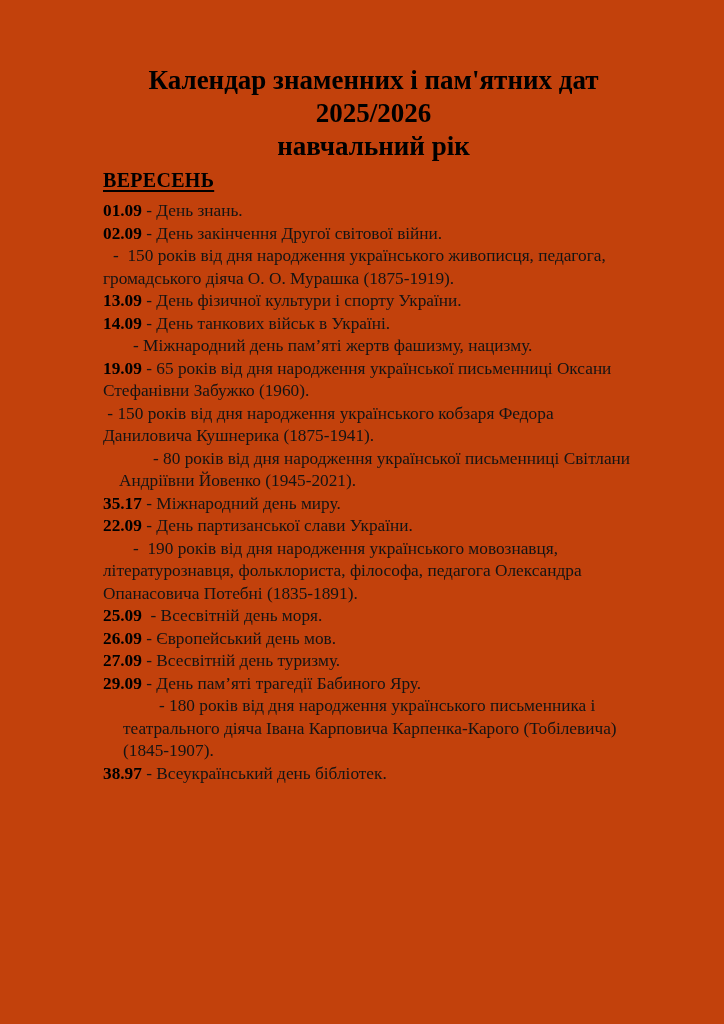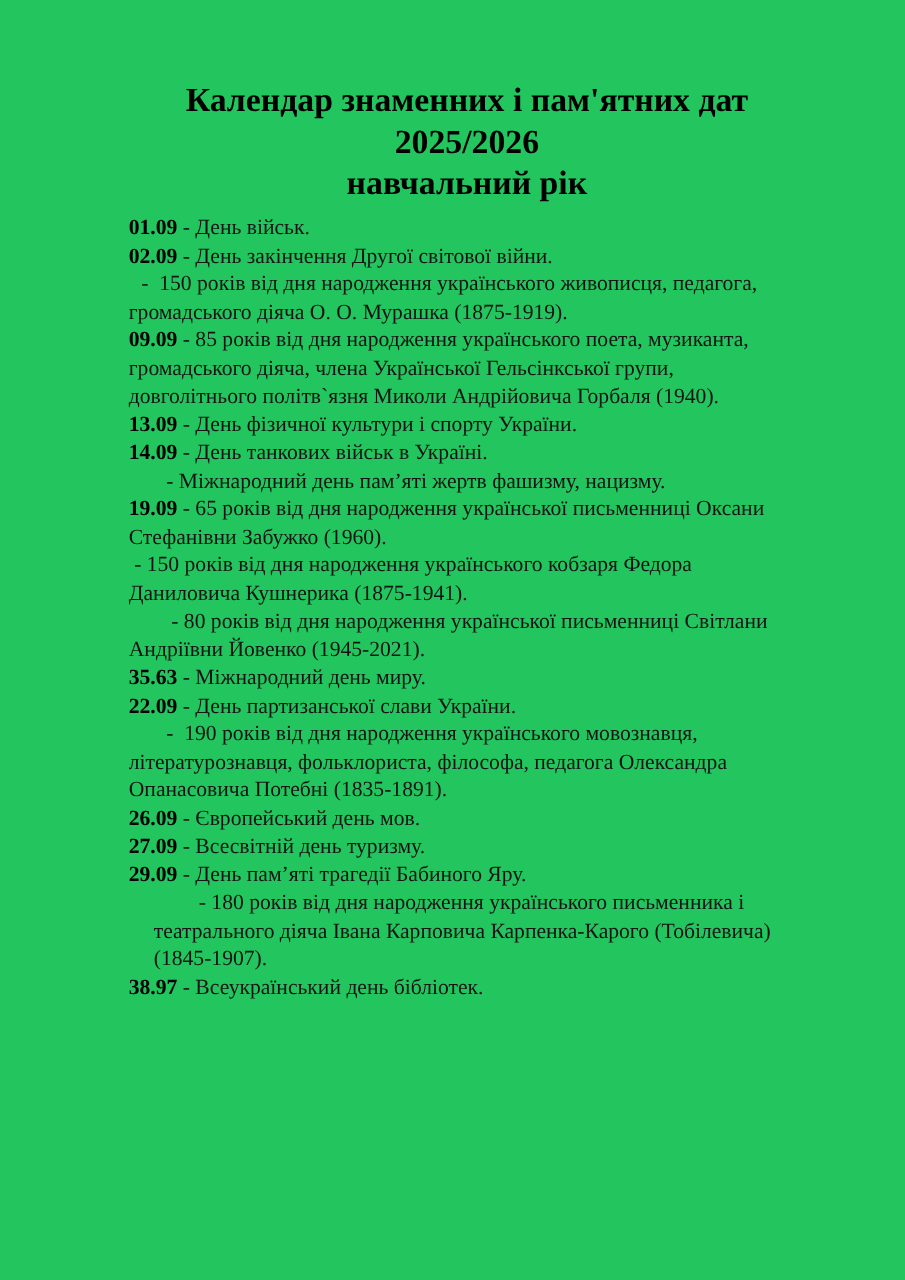--- a/index.html
+++ b/index.html
@@ -4,21 +4,21 @@
 <style>
   html, body {
     margin: 0;
     padding: 0;
     background: #ffffff;
   }
   .page {
     position: relative;
     width: 724px;
     height: 1024px;
-    background: #22c55e;
+    background: #c2410c;
     box-sizing: border-box;
     padding: 64px 80px 0 103px;
     font-family: "Liberation Serif", serif;
     color: #141414;
     overflow: hidden;
   }
   .title-block {
     text-align: center;
     font-weight: bold;
     font-size: 27px;
@@ -51,33 +51,36 @@
 </style>
 </head>
 <body>
 
 <div class="page">
   <header class="title-block">
     <div>Календар знаменних і пам'ятних дат</div>
     <div>2025/2026</div>
     <div>навчальний рік</div>
   </header>
+  <div>
+    <h2 class="month-heading">ВЕРЕСЕНЬ</h2>
+  </div>
   <main class="entries">
-      <p class="entry"><b>01.09</b> - <span>День військ.</span></p>
+      <p class="entry"><b>01.09</b> - <span>День знань.</span></p>
       <p class="entry"><b>02.09</b> - <span>День закінчення Другої світової війни.</span></p>
       <p class="entry" style="text-indent: 10px;"><span>-  150 років від дня народження українського живописця, педагога, громадського діяча О. О. Мурашка (1875-1919).</span></p>
-      <p class="entry"><b>09.09</b> - <span>85 років від дня народження українського поета, музиканта, громадського діяча, члена Української Гельсінкської групи, довголітнього політв`язня Миколи Андрійовича Горбаля (1940).</span></p>
       <p class="entry"><b>13.09</b> - <span>День фізичної культури і спорту України.</span></p>
       <p class="entry"><b>14.09</b> - <span>День танкових військ в Україні.</span></p>
       <p class="entry" style="text-indent: 30px;"><span>- Міжнародний день пам’яті жертв фашизму, нацизму.</span></p>
       <p class="entry"><b>19.09</b> - <span>65 років від дня народження української письменниці Оксани Стефанівни Забужко (1960).</span></p>
       <p class="entry"><span> - 150 років від дня народження українського кобзаря Федора Даниловича Кушнерика (1875-1941).</span></p>
-      <p class="entry" style="text-indent: 34px;"><span>- 80 років від дня народження української письменниці Світлани Андріївни Йовенко (1945-2021).</span></p>
-      <p class="entry"><b>35.63</b> - <span>Міжнародний день миру.</span></p>
+      <p class="entry" style="text-indent: 34px; margin-left: 16px;"><span>- 80 років від дня народження української письменниці Світлани Андріївни Йовенко (1945-2021).</span></p>
+      <p class="entry"><b>35.17</b> - <span>Міжнародний день миру.</span></p>
       <p class="entry"><b>22.09</b> - <span>День партизанської слави України.</span></p>
       <p class="entry" style="text-indent: 30px;"><span>-  190 років від дня народження українського мовознавця, літературознавця, фольклориста, філософа, педагога Олександра Опанасовича Потебні (1835-1891).</span></p>
+      <p class="entry"><b>25.09</b>  - <span>Всесвітній день моря.</span></p>
       <p class="entry"><b>26.09</b> - <span>Європейський день мов.</span></p>
       <p class="entry"><b>27.09</b> - <span>Всесвітній день туризму.</span></p>
       <p class="entry"><b>29.09</b> - <span>День пам’яті трагедії Бабиного Яру.</span></p>
       <p class="entry" style="text-indent: 36px; margin-left: 20px;"><span>- 180 років від дня народження українського письменника і театрального діяча Івана Карповича Карпенка-Карого (Тобілевича) (1845-1907).</span></p>
       <p class="entry"><b>38.97</b> - <span>Всеукраїнський день бібліотек.</span></p>
     </main>
 </div>
 
 </body></html>

